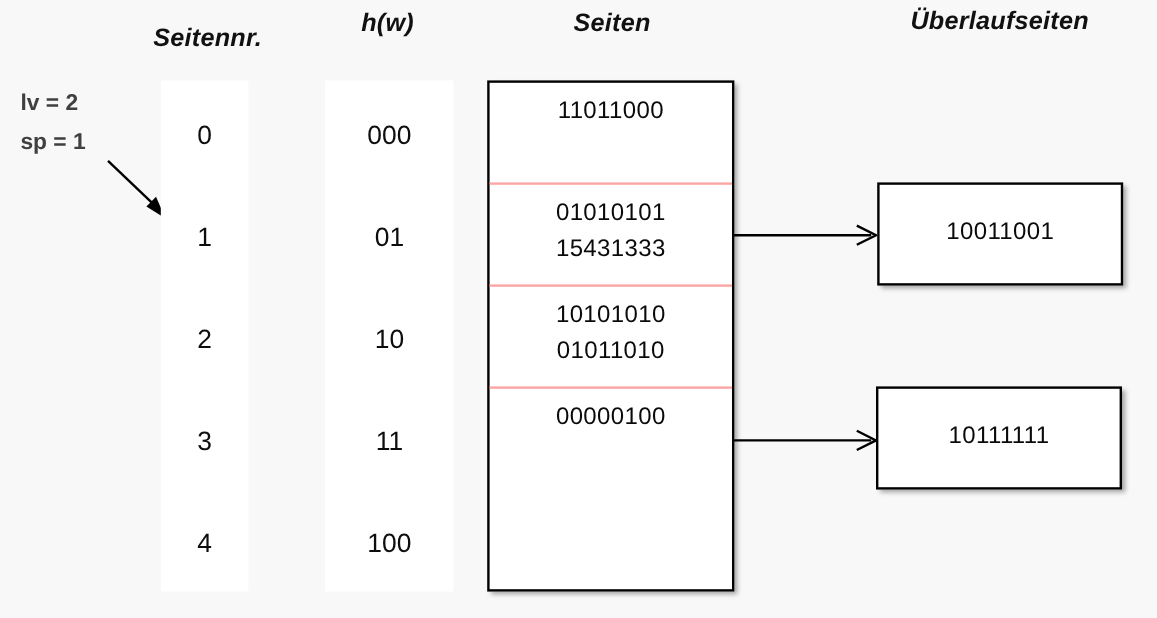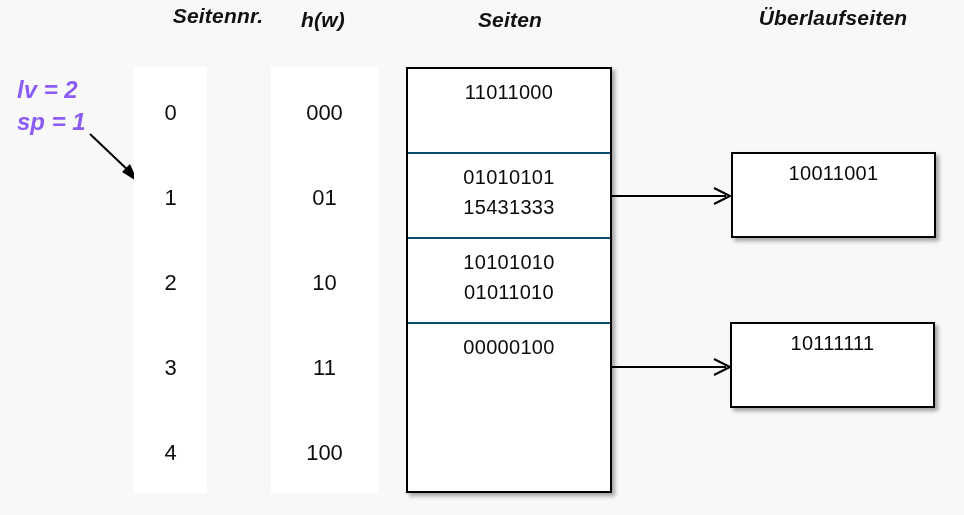--- a/index.html
+++ b/index.html
@@ -21,33 +21,32 @@
   .col-header {
     position: absolute;
     font-style: italic;
     font-weight: 600;
     font-size: 21px;
     letter-spacing: 0.2px;
     white-space: nowrap;
     transform: translateX(-50%);
     color: #111;
   }
-  #hdr-seitennr { left: 173px; top: 4px; margin-left: 45px; }
+  #hdr-seitennr { left: 173px; top: 20px; }
   #hdr-hw       { left: 323px; top: 8px; }
   #hdr-seiten   { left: 510px; top: 8px; }
   #hdr-ueber    { left: 833px; top: 6px; text-align: center; }
 
   
   .param-label {
     position: absolute;
-    font-style: italic;
     font-weight: 700;
-    font-size: 24px;
+    font-size: 19px;
     white-space: nowrap;
-    color: #8b5cf6;
+    color: #404040;
   }
   #param-lv { left: 17px; top: 76px; }
   #param-sp { left: 17px; top: 108px; }
 
   
   #diag-arrow {
     position: absolute;
     left: 88px;
     top: 132px;
     width: 56px;
@@ -91,21 +90,21 @@
     height: 426px;
     background: #ffffff;
     border: 2px solid #000;
     box-sizing: border-box;
     box-shadow: 3px 3px 4px rgba(0,0,0,0.35);
   }
   .seiten-row {
     position: relative;
     height: 85px;
     box-sizing: border-box;
-    border-bottom: 2px solid #0c4a6e;
+    border-bottom: 2px solid #fca5a5;
     padding-top: 8px;
     text-align: center;
   }
   .seiten-row:last-child { border-bottom: none; }
   .seiten-row .rec {
     display: block;
     font-size: 20px;
     line-height: 30px;
     letter-spacing: 0.3px;
     color: #0a0a0a;
@@ -114,21 +113,21 @@
   
   .overflow-box {
     position: absolute;
     width: 205px;
     height: 86px;
     background: #ffffff;
     border: 2px solid #000;
     box-sizing: border-box;
     box-shadow: 3px 3px 4px rgba(0,0,0,0.35);
     text-align: center;
-    padding-top: 4px;
+    padding-top: 24px;
   }
   .overflow-box .rec {
     font-size: 20px;
     line-height: 30px;
     letter-spacing: 0.3px;
   }
   #overflow-1 { left: 731px; top: 152px; }
   #overflow-2 { left: 730px; top: 322px; }
 
   

